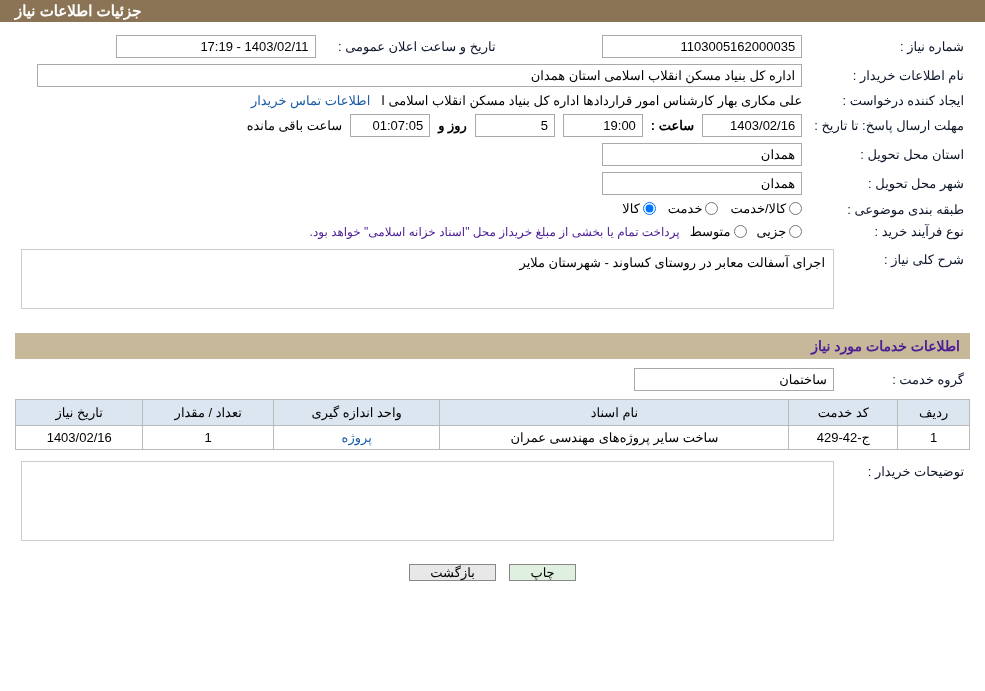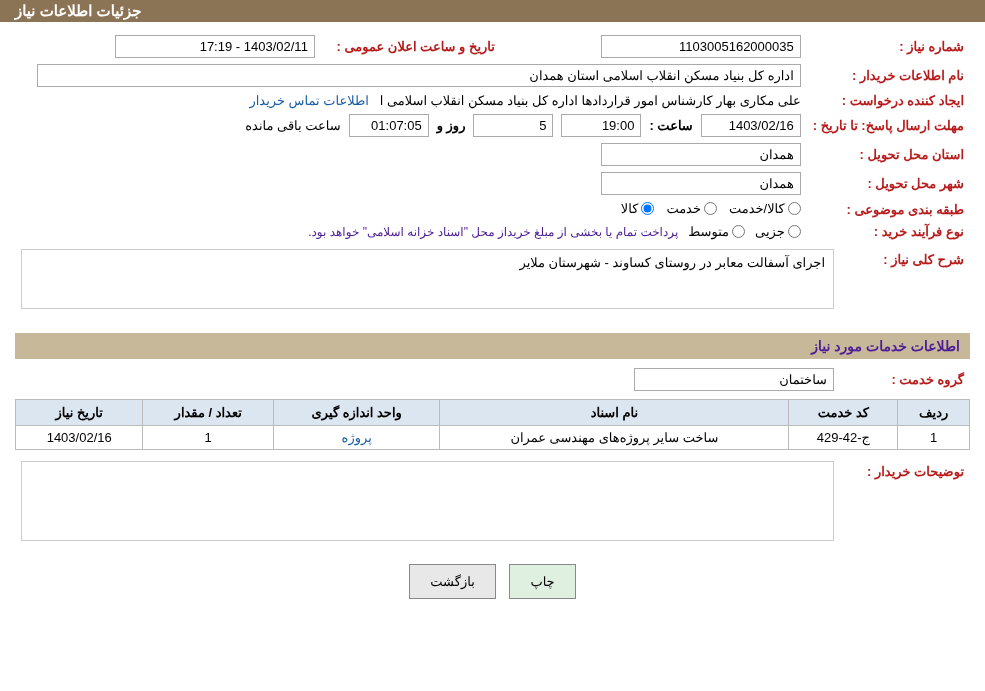--- a/index.html
+++ b/index.html
@@ -37,22 +37,22 @@
     .info-table {
       width: 100%;
       border-collapse: collapse;
       margin-bottom: 4px;
     }
     .info-table td {
       padding: 3px 6px;
       vertical-align: middle;
     }
     .label-cell {
-      color: #b91c1c;
-      font-weight: bold;
+      color: #0f172a;
+      font-weight: normal;
       text-align: right;
       white-space: nowrap;
       width: 130px;
     }
     .value-cell {
       text-align: right;
     }
     .input-box {
       border: 1px solid #aaa;
       background: #fff;
@@ -101,37 +101,37 @@
     .services-table {
       width: 100%;
       border-collapse: collapse;
       margin-top: 5px;
     }
     .services-table th {
       background: #dce6f1;
       border: 1px solid #bbb;
       padding: 5px 8px;
       text-align: center;
-      font-weight: bold;
+      font-weight: normal;
       font-size: 13px;
     }
     .services-table td {
       border: 1px solid #bbb;
       padding: 4px 8px;
       text-align: center;
       font-size: 13px;
     }
     .services-table tr:nth-child(even) { background: #f5f5f5; }
     .btn-bar {
       text-align: center;
       padding: 12px;
       margin-top: 8px;
     }
     .btn {
-      padding: 9px 20px;
+      padding: 0 20px;
       font-size: 13px;
       font-family: Tahoma, Arial, sans-serif;
       cursor: pointer;
       border: 1px solid #888;
       background: #e8e8e8;
       margin: 0 5px;
     }
     .btn-print {
       background: #e0f0e0;
     }

